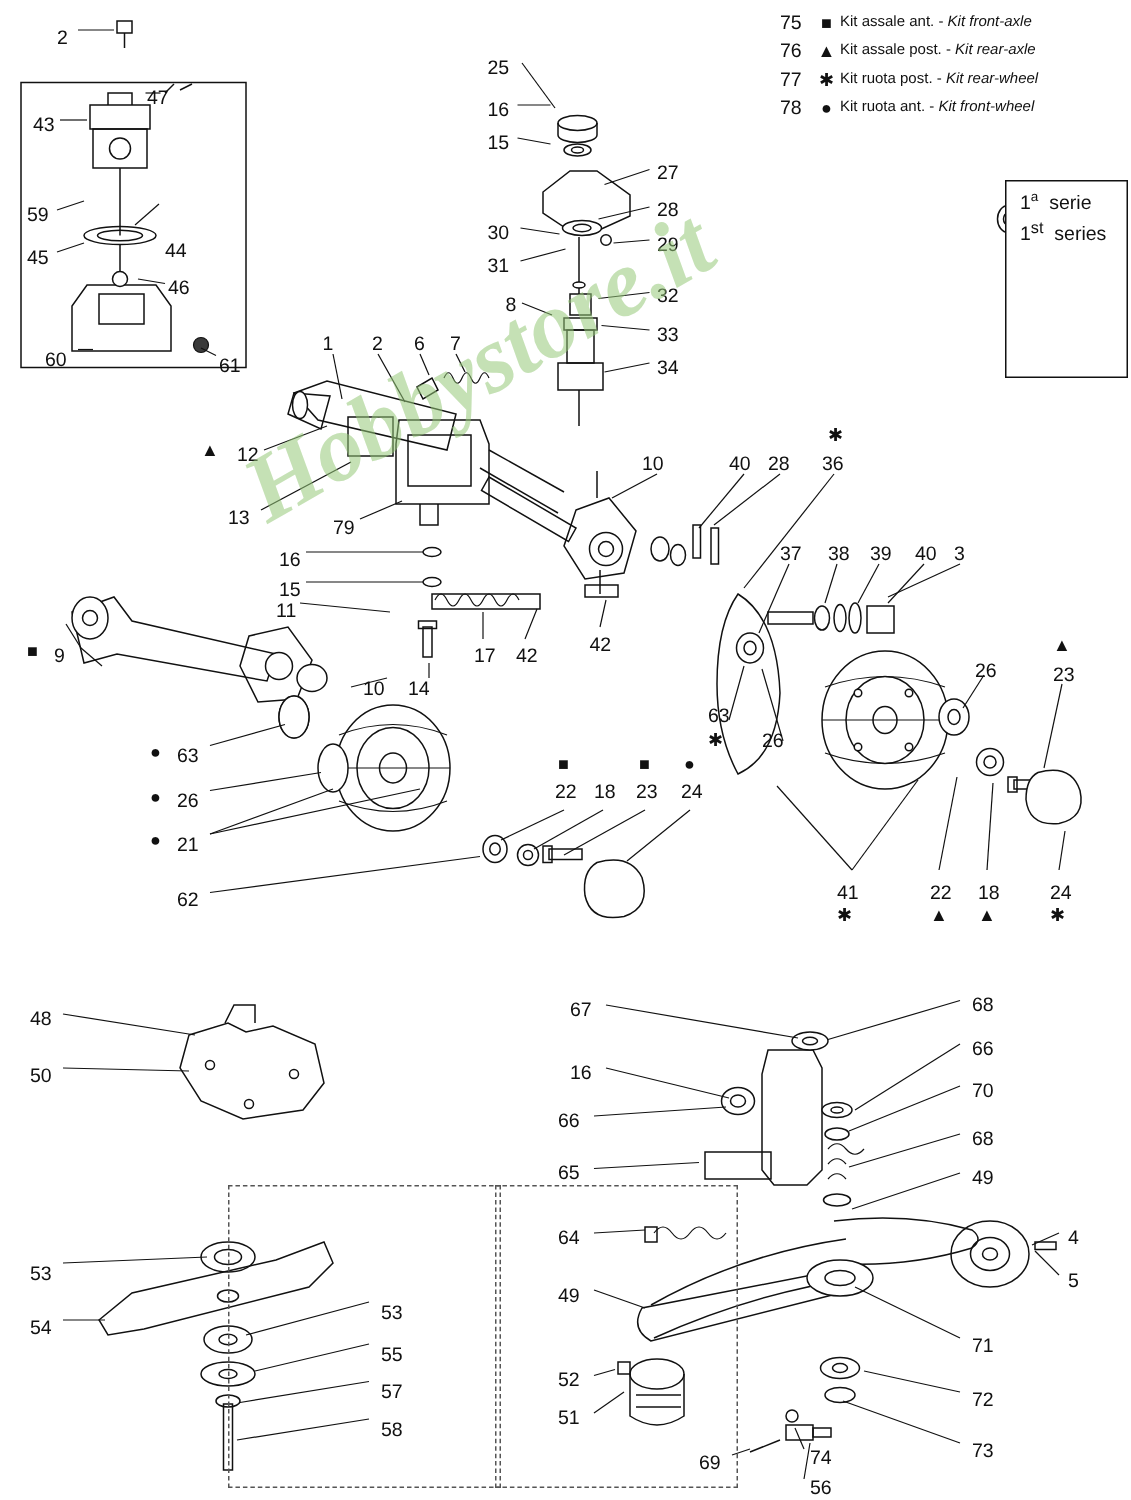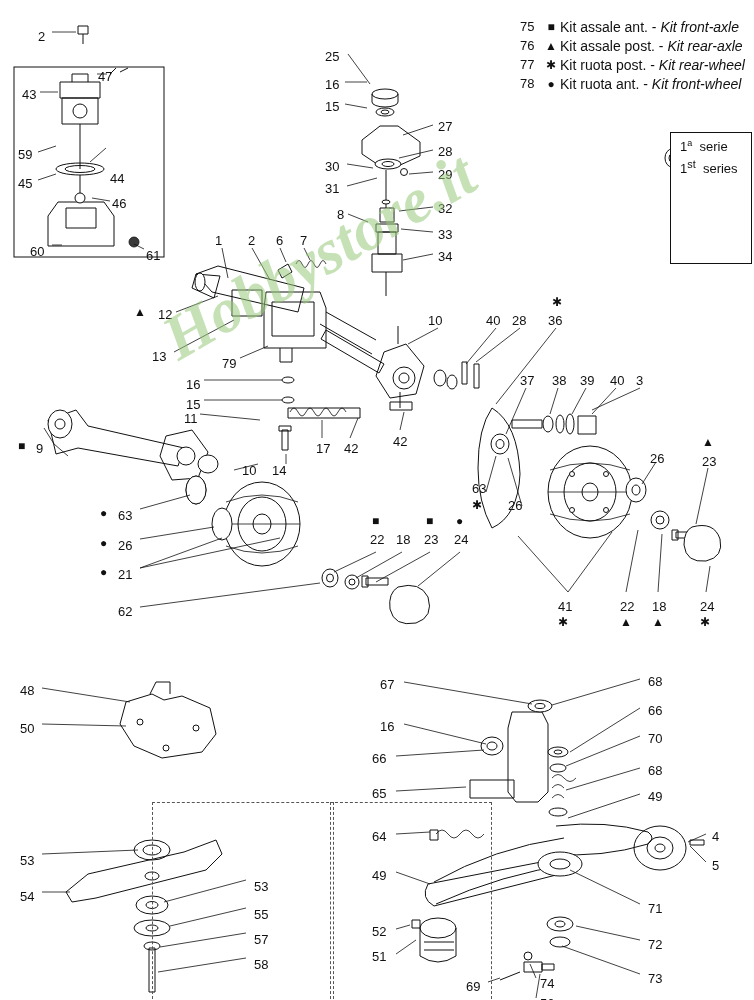--- a/index.html
+++ b/index.html
@@ -4,21 +4,21 @@
 <style>
   html,body{margin:0;padding:0;}
   body{
     width:754px;height:1000px;
     background:#ffffff;
     font-family:"Liberation Sans", sans-serif;
     color:#111;
     position:relative;
     overflow:hidden;
   }
-  #sheet{position:absolute;left:0;top:12px;width:754px;height:708px;text-decoration:underline;}
+  #sheet{position:absolute;left:0;top:0;width:754px;height:708px;text-decoration:underline;}
   svg#art{position:absolute;left:0;top:0;width:754px;height:1000px;}
 
   
   .cal{
     position:absolute;
     font-size:13px;
     line-height:13px;
     color:#111;
     white-space:nowrap;
     font-family:"Liberation Sans", sans-serif;
@@ -27,21 +27,21 @@
   
   .legend{position:absolute;left:520px;top:5px;width:232px;}
   .legend-row{
     display:flex;align-items:center;
     height:19px;
     font-size:12px;
     white-space:nowrap;
   }
   .legend-row .num{width:22px;font-size:13px;}
   .legend-row .sym{width:18px;text-align:center;font-size:12px;}
-  .legend-row .txt{font-size:14px;}
+  .legend-row .txt{font-size:10px;}
   .legend-row .txt i{font-style:italic;}
 
   
   .serie-box{
     position:absolute;left:670px;top:120px;width:80px;height:130px;
     border:1px solid #111;background:#fff;
   }
   .serie-label{position:absolute;left:680px;top:126px;font-size:13px;}
   .serie-label sup{font-size:9px;}
   .serie-label2{position:absolute;left:680px;top:146px;font-size:13px;}

